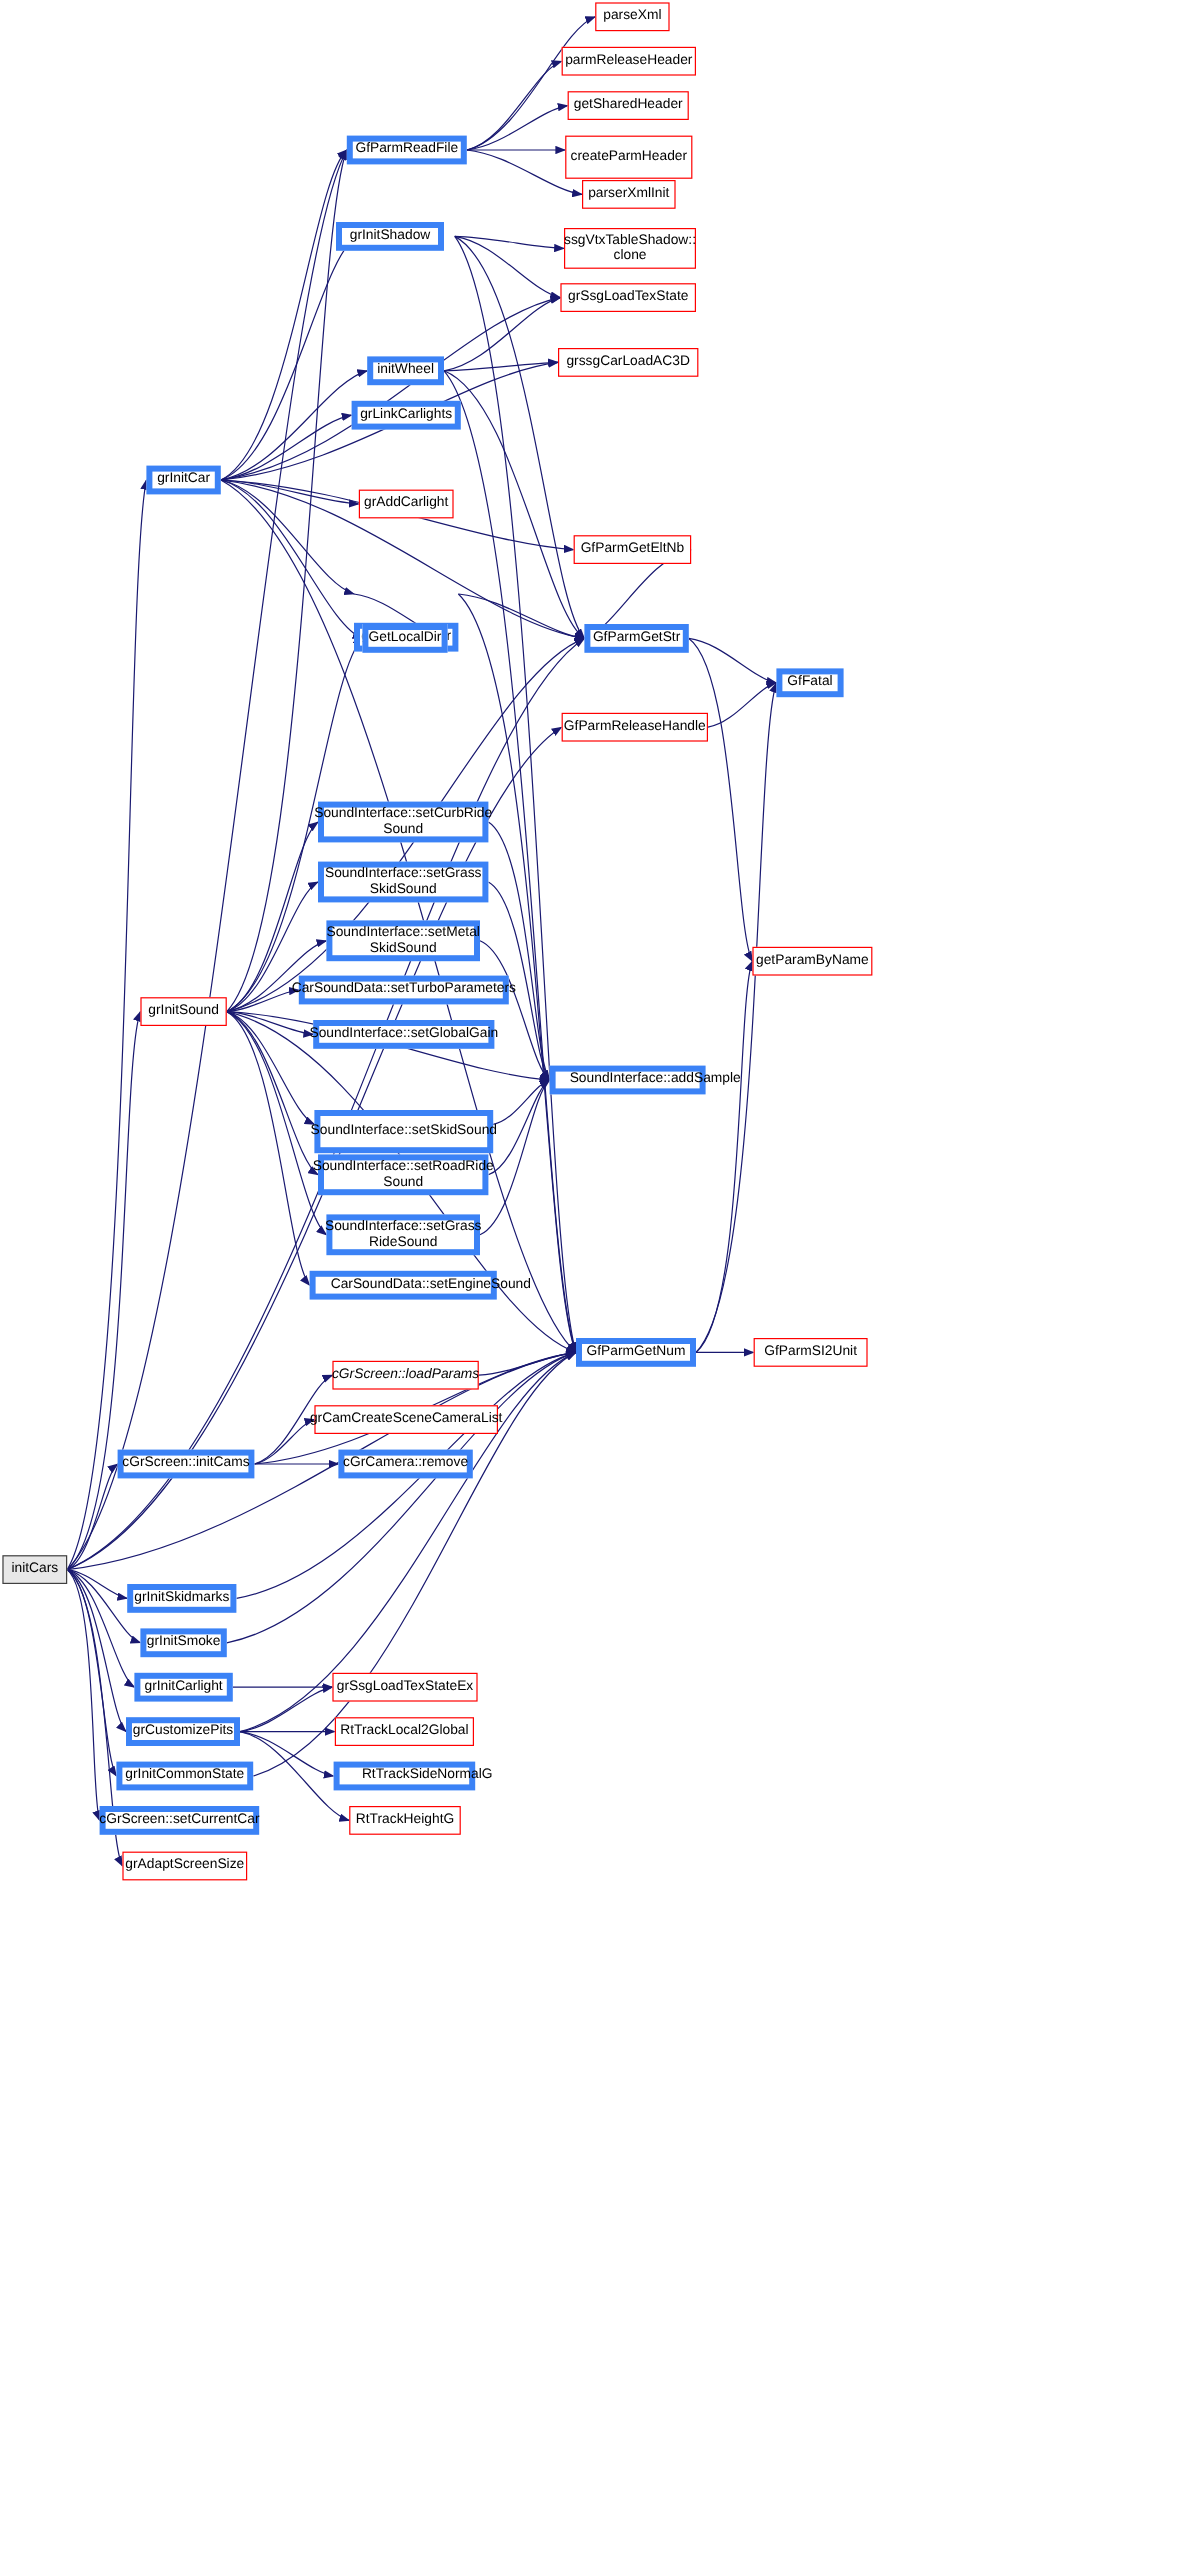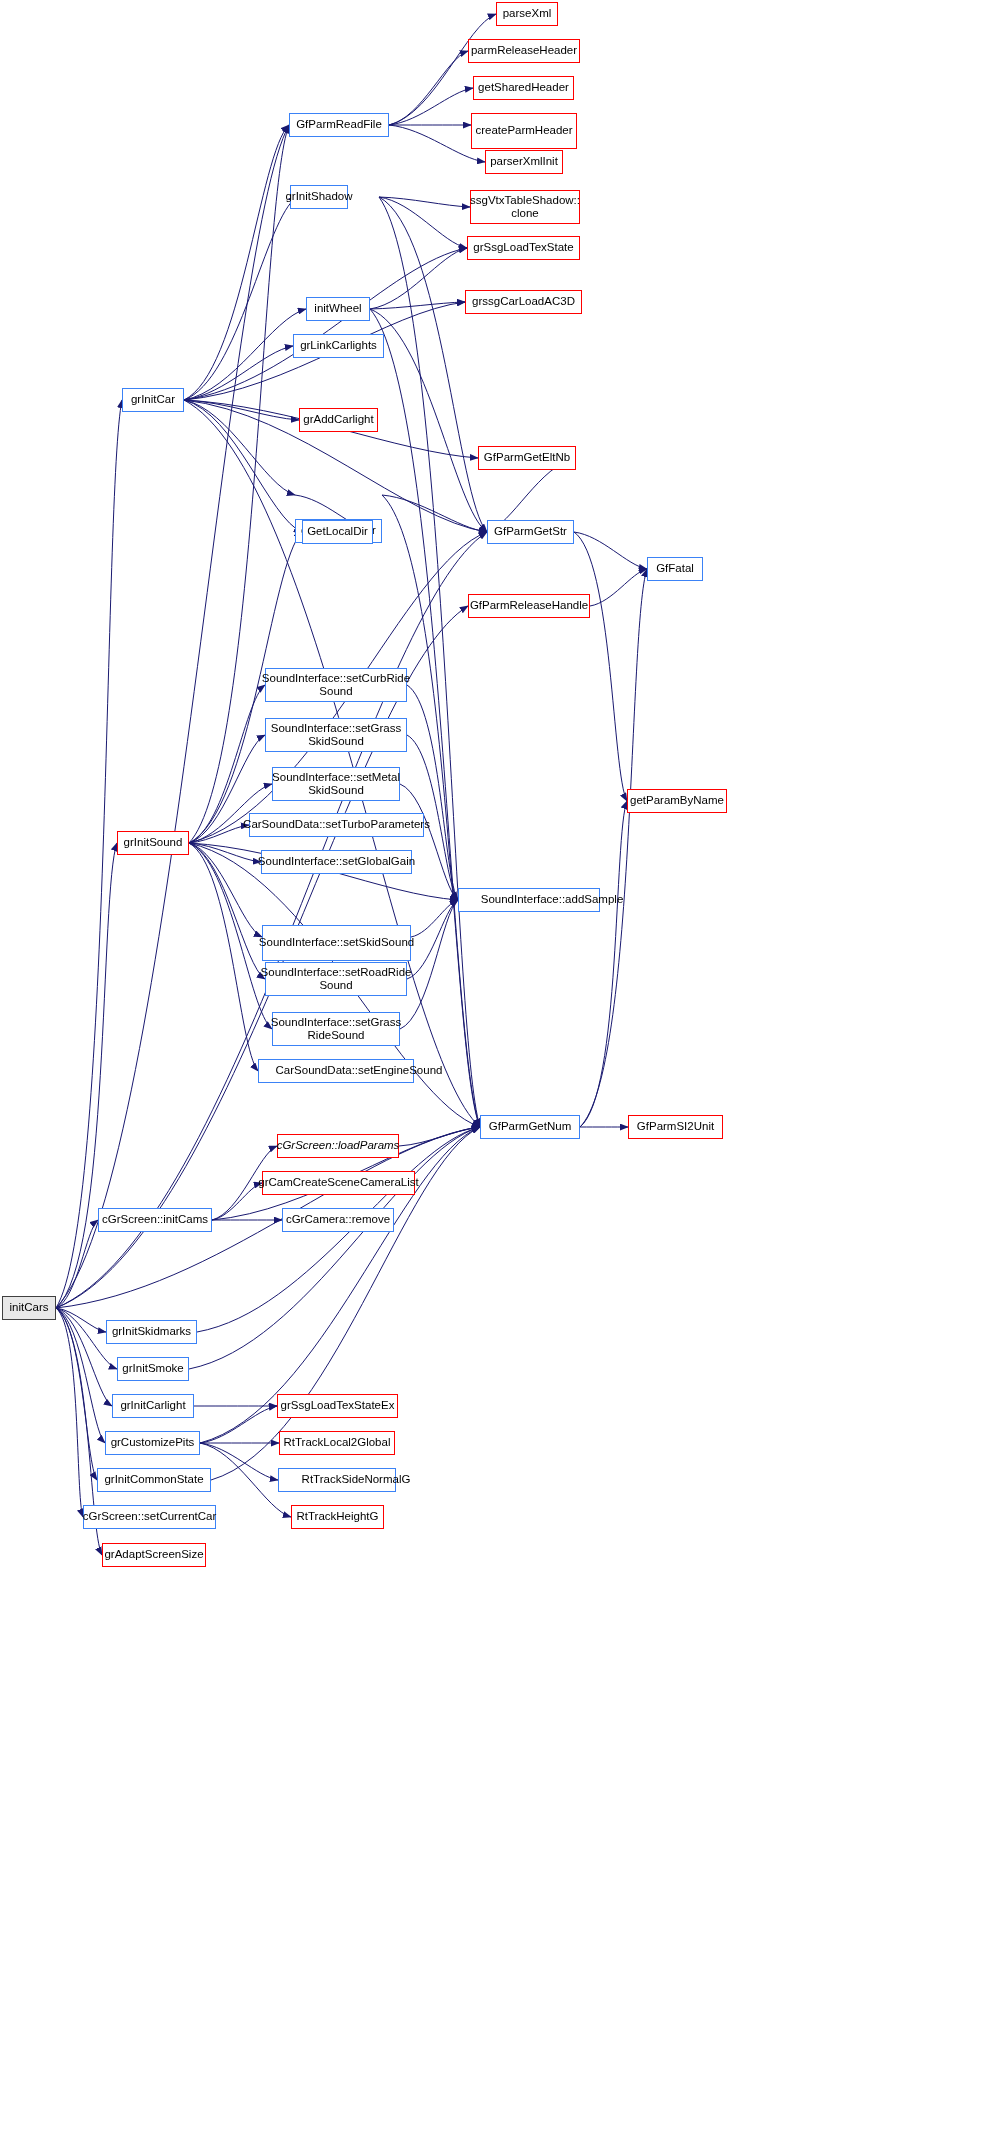--- a/index.html
+++ b/index.html
@@ -20,21 +20,21 @@
     left: 0;
     top: 0;
     width: 991px;
     height: 2137px;
     pointer-events: none;
   }
   .node {
     position: absolute;
     box-sizing: border-box;
     background: #ffffff;
-    border: 1px solid #3b82f6;
+    border: 5px solid #3b82f6;
     display: flex;
     align-items: center;
     justify-content: center;
     text-align: center;
     font-size: 11.5px;
     color: #000000;
     line-height: 1.15;
     white-space: pre-line;
     z-index: 5;
     padding: 0 2px;
@@ -149,21 +149,21 @@
       <div class="node red" style="left: 117px; top: 831px; width: 72px; height: 24px;">grInitSound</div>
       <div class="node" style="left: 98px; top: 1208px; width: 114px; height: 24px;">cGrScreen::initCams</div>
       <div class="node" style="left: 106px; top: 1320px; width: 91px; height: 24px;">grInitSkidmarks</div>
       <div class="node" style="left: 117px; top: 1357px; width: 72px; height: 24px;">grInitSmoke</div>
       <div class="node" style="left: 112px; top: 1394px; width: 82px; height: 24px;">grInitCarlight</div>
       <div class="node" style="left: 105px; top: 1431px; width: 95px; height: 24px;">grCustomizePits</div>
       <div class="node" style="left: 97px; top: 1468px; width: 114px; height: 24px;">grInitCommonState</div>
       <div class="node" style="left: 83px; top: 1505px; width: 133px; height: 24px;">cGrScreen::setCurrentCar</div>
       <div class="node red" style="left: 102px; top: 1543px; width: 104px; height: 24px;">grAdaptScreenSize</div>
       <div class="node" style="left: 289px; top: 113px; width: 100px; height: 24px;">GfParmReadFile</div>
-      <div class="node" style="left: 290px; top: 185px; width: 58px; height: 24px;">grInitShadow</div>
+      <div class="node" style="left: 280px; top: 185px; width: 90px; height: 24px;">grInitShadow</div>
       <div class="node" style="left: 306px; top: 297px; width: 64px; height: 24px;">initWheel</div>
       <div class="node" style="left: 293px; top: 334px; width: 91px; height: 24px;">grLinkCarlights</div>
       <div class="node red" style="left: 299px; top: 408px; width: 79px; height: 24px;">grAddCarlight</div>
       <div class="node" style="left: 295px; top: 483px; width: 87px; height: 24px; margin-top: 36px;">grInitBoardCar</div>
       <div class="node" style="left: 302px; top: 520px; width: 71px; height: 24px;">GetLocalDir</div>
       <div class="node red" style="left: 496px; top: 2px; width: 62px; height: 24px;">parseXml</div>
       <div class="node red" style="left: 468px; top: 39px; width: 112px; height: 24px;">parmReleaseHeader</div>
       <div class="node red" style="left: 473px; top: 76px; width: 101px; height: 24px;">getSharedHeader</div>
       <div class="node red" style="left: 471px; top: 113px; width: 106px; height: 36px;">createParmHeader</div>
       <div class="node red" style="left: 485px; top: 150px; width: 78px; height: 24px;">parserXmlInit</div>
@@ -176,21 +176,21 @@
       <div class="node" style="left: 647px; top: 557px; width: 56px; height: 24px;">GfFatal</div>
       <div class="node red" style="left: 468px; top: 594px; width: 122px; height: 24px;">GfParmReleaseHandle</div>
       <div class="node" style="left: 265px; top: 668px; width: 142px; height: 34px;">SoundInterface::setCurbRide
 Sound</div>
       <div class="node" style="left: 265px; top: 718px; width: 142px; height: 34px;">SoundInterface::setGrass
 SkidSound</div>
       <div class="node" style="left: 272px; top: 767px; width: 128px; height: 34px;">SoundInterface::setMetal
 SkidSound</div>
       <div class="node" style="left: 249px; top: 813px; width: 175px; height: 24px;">CarSoundData::setTurboParameters</div>
       <div class="node" style="left: 261px; top: 850px; width: 151px; height: 24px;">SoundInterface::setGlobalGain</div>
-      <div class="node" style="left: 458px; top: 888px; width: 142px; height: 24px; padding-left: 48px;">SoundInterface::addSample</div>
+      <div class="node" style="left: 458px; top: 888px; width: 130px; height: 24px; padding-left: 48px;">SoundInterface::addSample</div>
       <div class="node" style="left: 262px; top: 925px; width: 149px; height: 36px;">SoundInterface::setSkidSound</div>
       <div class="node" style="left: 265px; top: 962px; width: 142px; height: 34px;">SoundInterface::setRoadRide
 Sound</div>
       <div class="node" style="left: 272px; top: 1012px; width: 128px; height: 34px;">SoundInterface::setGrass
 RideSound</div>
       <div class="node" style="left: 258px; top: 1059px; width: 156px; height: 24px; padding-left: 48px;">CarSoundData::setEngineSound</div>
       <div class="node" style="left: 480px; top: 1115px; width: 100px; height: 24px;">GfParmGetNum</div>
       <div class="node red" style="left: 628px; top: 1115px; width: 95px; height: 24px;">GfParmSI2Unit</div>
       <div class="node red" style="left: 627px; top: 789px; width: 100px; height: 24px;">getParamByName</div>
       <div class="node red" style="left: 277px; top: 1134px; width: 122px; height: 24px; font-style: italic;">cGrScreen::loadParams</div>

